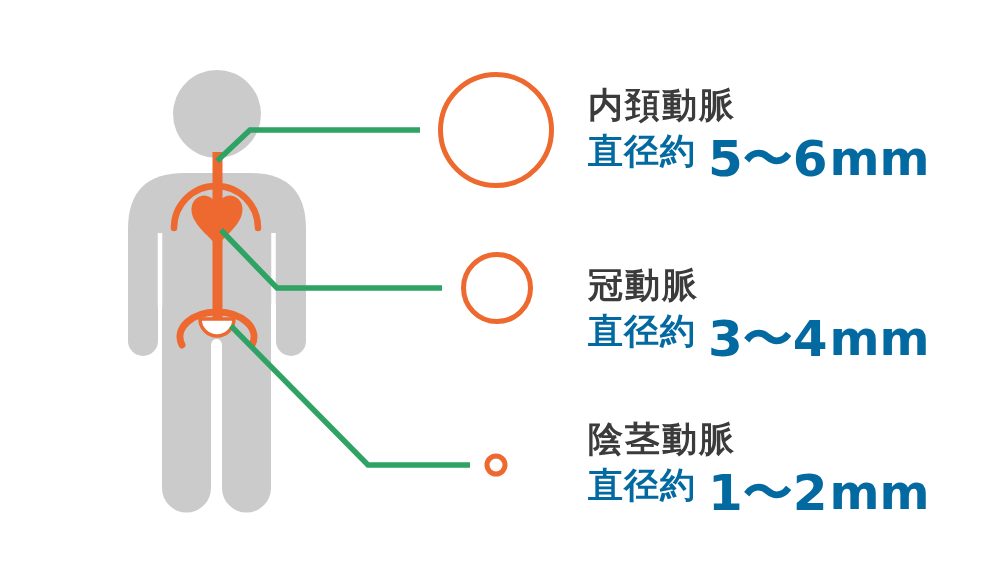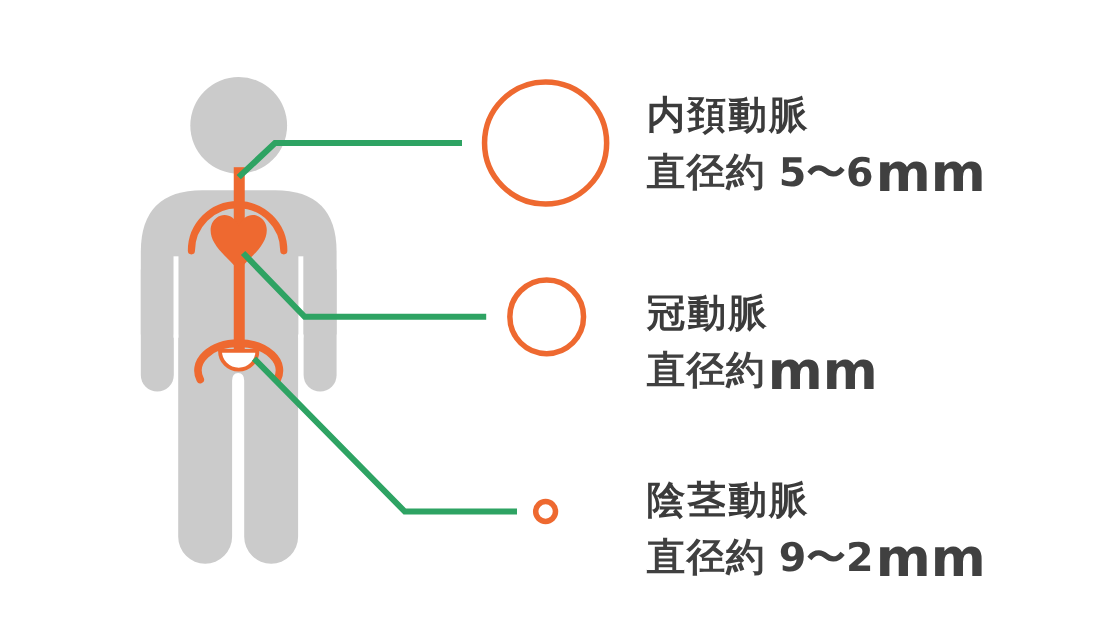--- a/index.html
+++ b/index.html
@@ -9,41 +9,41 @@
     position:relative;
     width:1000px; height:580px;
     background:#ffffff;
     overflow:hidden;
   }
   #figure-svg { position:absolute; left:0; top:0; }
 
   .label-group { position:absolute; left:588px; }
   .lg-1 { top:84px; }
   .lg-2 { top:244px;margin-top:20px; }
-  .lg-3 { top:434px; }
+  .lg-3 { top:418px; }
 
   .label-title {
     font-size:35px;
     font-weight:700;
     color:#3B3B3B;
     letter-spacing:2px;
     line-height:1.25;
     white-space:nowrap;
   }
   .label-value {
     display:flex;
-    align-items:center;
+    align-items:flex-start;
     margin-top:6px;
-    color:#404040;
+    color:#0369a1;
     font-weight:700;
     line-height:1;
     white-space:nowrap;
   }
   .v-prefix { font-size:35px; letter-spacing:1px; }
-  .v-range  { font-size:36px; margin-left:12px; letter-spacing:0; }
+  .v-range  { font-size:50px; margin-left:12px; letter-spacing:0; }
   .v-unit   { font-size:48px; margin-left:2px; }
 </style>
 </head>
 <body>
 
 <div id="stage">
 
   <svg id="figure-svg" width="1000" height="580" viewBox="0 0 1000 580">
 
     <g fill="#CBCBCB">
@@ -86,26 +86,27 @@
       <span class="v-prefix">直径約</span>
       <span class="v-range">5〜6</span>
       <span class="v-unit">mm</span>
     </div>
   </div>
 
   <div class="label-group lg-2">
     <div class="label-title">冠動脈</div>
     <div class="label-value">
       <span class="v-prefix">直径約</span>
+      <span class="v-range">3〜4</span>
       <span class="v-unit">mm</span>
     </div>
   </div>
 
   <div class="label-group lg-3">
     <div class="label-title">陰茎動脈</div>
     <div class="label-value">
       <span class="v-prefix">直径約</span>
-      <span class="v-range">9〜2</span>
+      <span class="v-range">1〜2</span>
       <span class="v-unit">mm</span>
     </div>
   </div>
 
 </div>
 
 </body></html>

